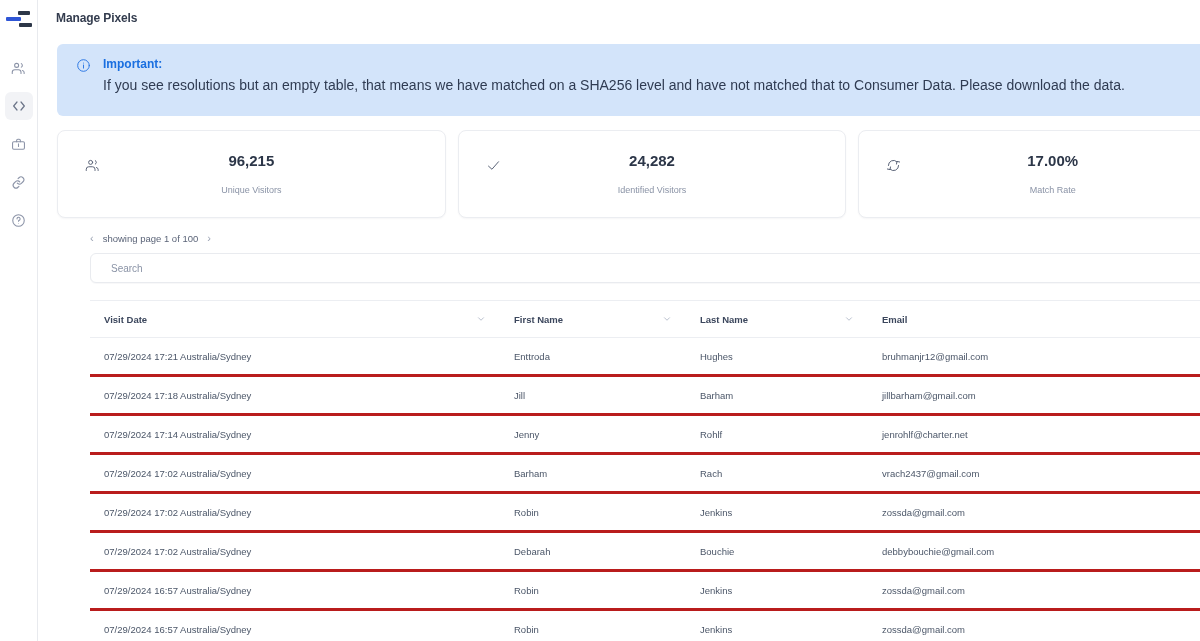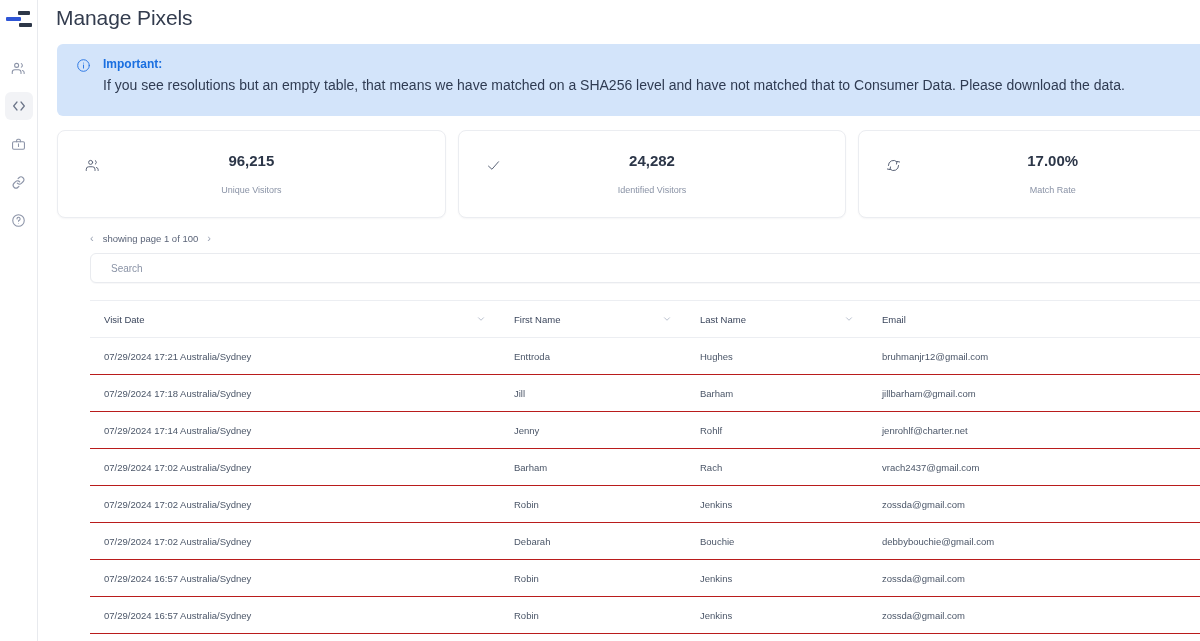--- a/index.html
+++ b/index.html
@@ -55,21 +55,21 @@
     overflow: hidden;
     position: relative;
   }
   .page-header {
     height: 36px;
     display: flex; align-items: center;
     padding-left: 18px;
     background: #ffffff;
   }
   .page-title {
-    font-size: 21px; font-weight: normal;
+    font-size: 12px; font-weight: bold;
     color: #333c4e; letter-spacing: -0.1px;
   }
 
   
   .banner {
     margin-left: 19px;
     margin-top: 8px;
     background: #d3e4fa;
     border-radius: 6px 0 0 6px;
     height: 72px;
@@ -153,38 +153,38 @@
   .table-wrap {
     margin-left: 52px;
     margin-top: 17px;
     width: 1160px;
     border-top: 1px solid #eceef2;
   }
   table { width: 100%; border-collapse: collapse; table-layout: fixed; }
   thead th {
     text-align: left;
     font-size: 9.5px;
-    font-weight: normal;
+    font-weight: bold;
     color: #3b465c;
     padding: 13px 0 12px 14px;
     border-bottom: 1px solid #eceef2;
     position: relative;
   }
   thead th .sort {
     position: absolute; right: 14px; top: 50%;
     transform: translateY(-50%);
     color: #b4bbc9;
     cursor: pointer;
     line-height: 0;
   }
   tbody td {
     font-size: 9.5px;
     color: #4b5668;
     padding: 13px 0 12px 14px;
-    border-bottom: 1px solid #b91c1c;
+    border-bottom: 3px solid #b91c1c;
     white-space: nowrap;
     overflow: hidden;
     text-overflow: ellipsis;
   }
   .col-date  { width: 410px; }
   .col-first { width: 186px; }
   .col-last  { width: 182px; }
   .col-email { width: auto; }
 </style>
 </head>

